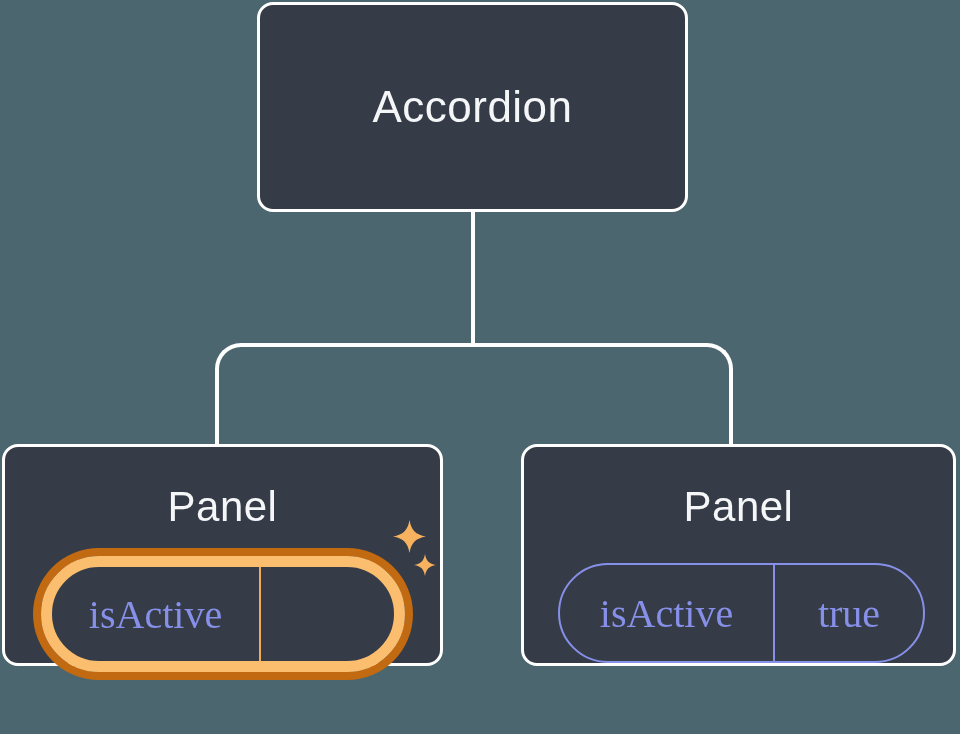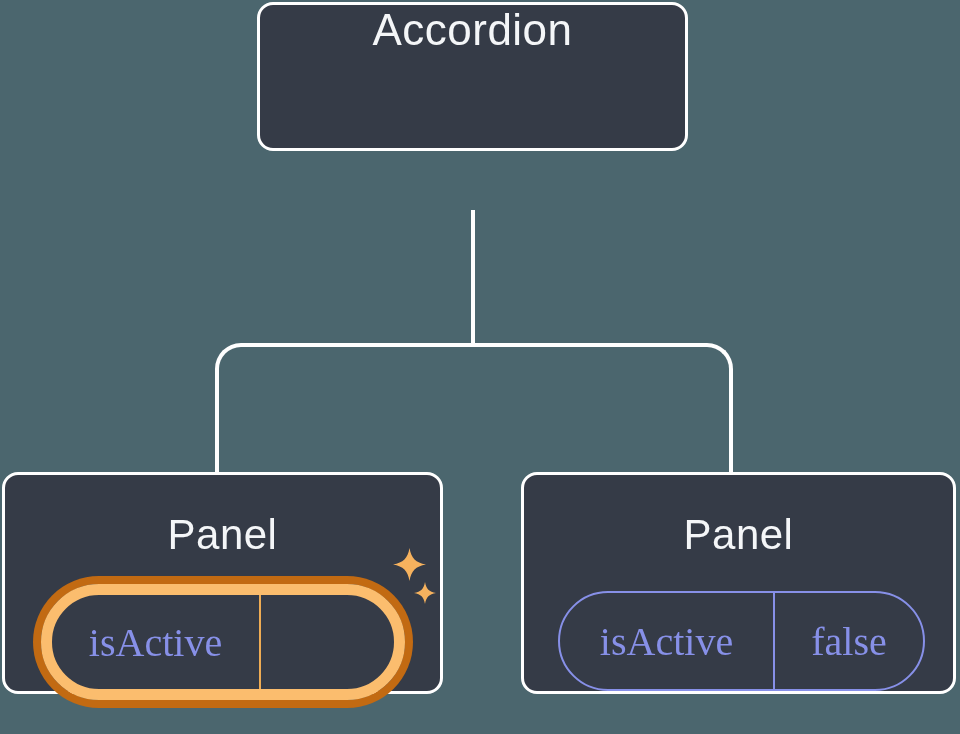--- a/index.html
+++ b/index.html
@@ -34,30 +34,30 @@
 
   
   .node {
     position: absolute;
     background: var(--node-fill, #353B47);
     border: 3px solid var(--node-border, #fff);
     border-radius: 16px;
   }
   .root-node {
     left: 257px; top: 2px;
-    width: 431px; height: 149px;
-    display: flex; align-items: flex-start; justify-content: center;
+    width: 431px; height: 210px;
+    display: flex; align-items: center; justify-content: center;
   }
   .root-label {
     color: var(--text, #F4F6F8);
     font-size: 44px;
     font-weight: 500;
     letter-spacing: 0.5px;
   }
-  .panel { top: 472px; height: 222px; }
+  .panel { top: 444px; height: 222px; }
   .panel-left  { left: 2px;   width: 441px; }
   .panel-right { left: 521px; width: 435px; }
   .panel-title {
     position: absolute;
     left: 0; right: 0; top: 36px;
     text-align: center;
     color: var(--text, #F4F6F8);
     font-size: 42px;
     font-weight: 500;
     letter-spacing: 0.5px;
@@ -130,17 +130,17 @@
         <path d="M12 0 C13.4 7.6 16.4 10.6 24 12 C16.4 13.4 13.4 16.4 12 24 C10.6 16.4 7.6 13.4 0 12 C7.6 10.6 10.6 7.6 12 0 Z"></path>
       </svg>
     </span>
   </div>
 
   <div class="node panel panel-right">
     <div class="panel-title">Panel</div>
     <div class="pill pill-inactive">
       <span class="segment seg-key">isActive</span>
       <span class="divider divider-purple"></span>
-      <span class="segment seg-value">false</span>
+      <span class="segment seg-value">true</span>
     </div>
   </div>
 
 </div>
 
 </body></html>

